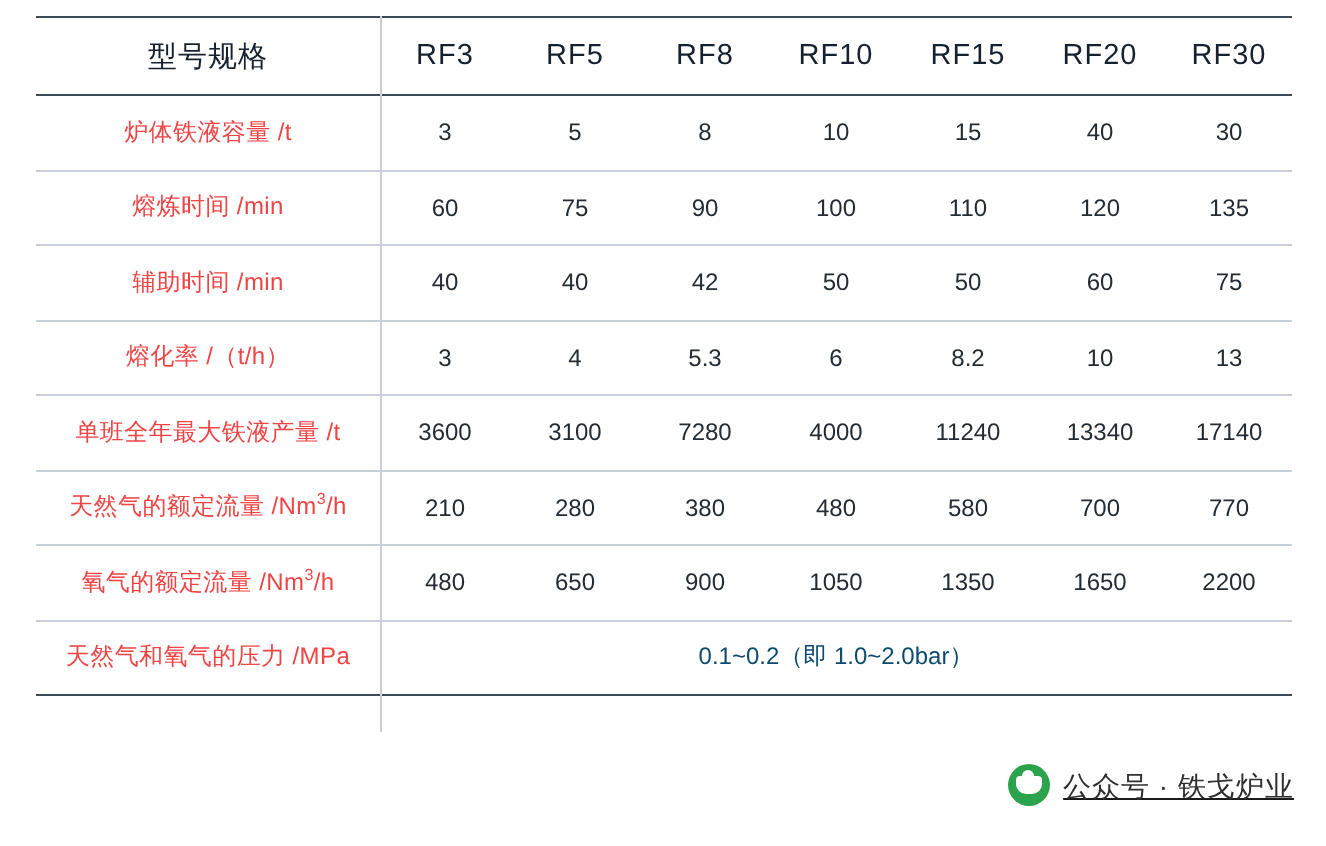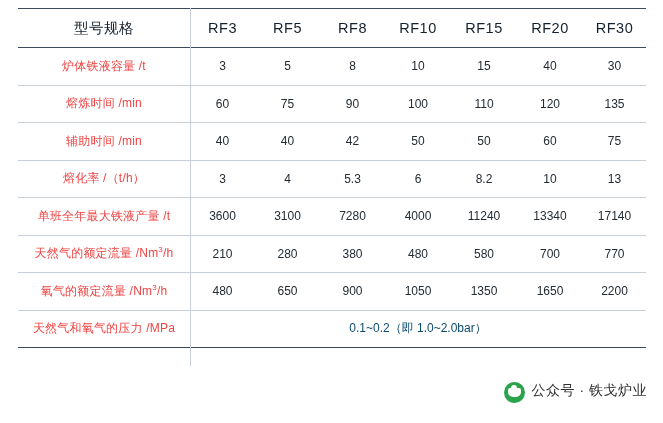--- a/index.html
+++ b/index.html
@@ -88,22 +88,23 @@
   .merged {
     font-size: 12px;
     color: #0c4a6e;
   }
   
   .brand {
     position: absolute;
     right: 16px;
     bottom: 20px;
     display: flex;
-    align-items: flex-start;
+    align-items: flex-end;
     gap: 7px;
+    text-decoration: underline;
   }
   .brand-logo {
     width: 21px;
     height: 21px;
     border-radius: 50%;
     background: #2ba24c;
     position: relative;
     flex: none;
   }
   .brand-logo::before {

